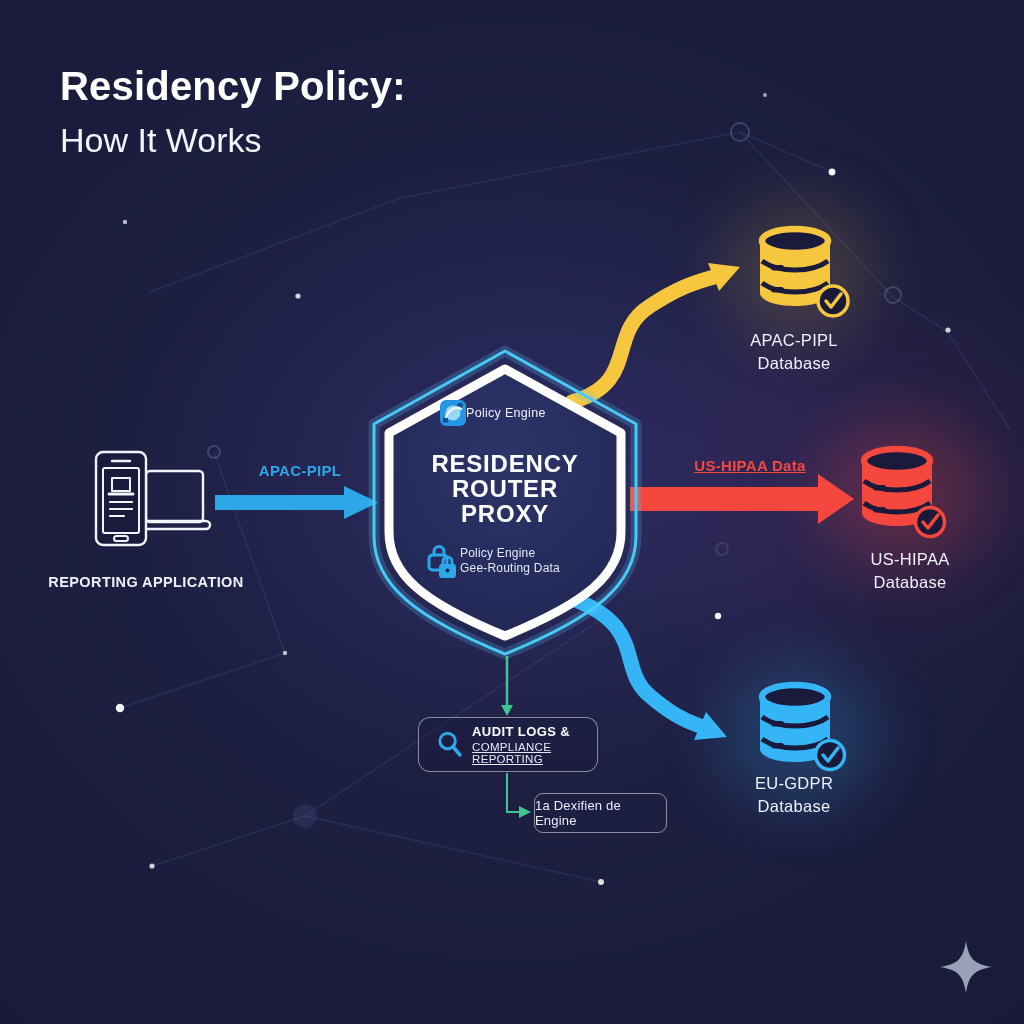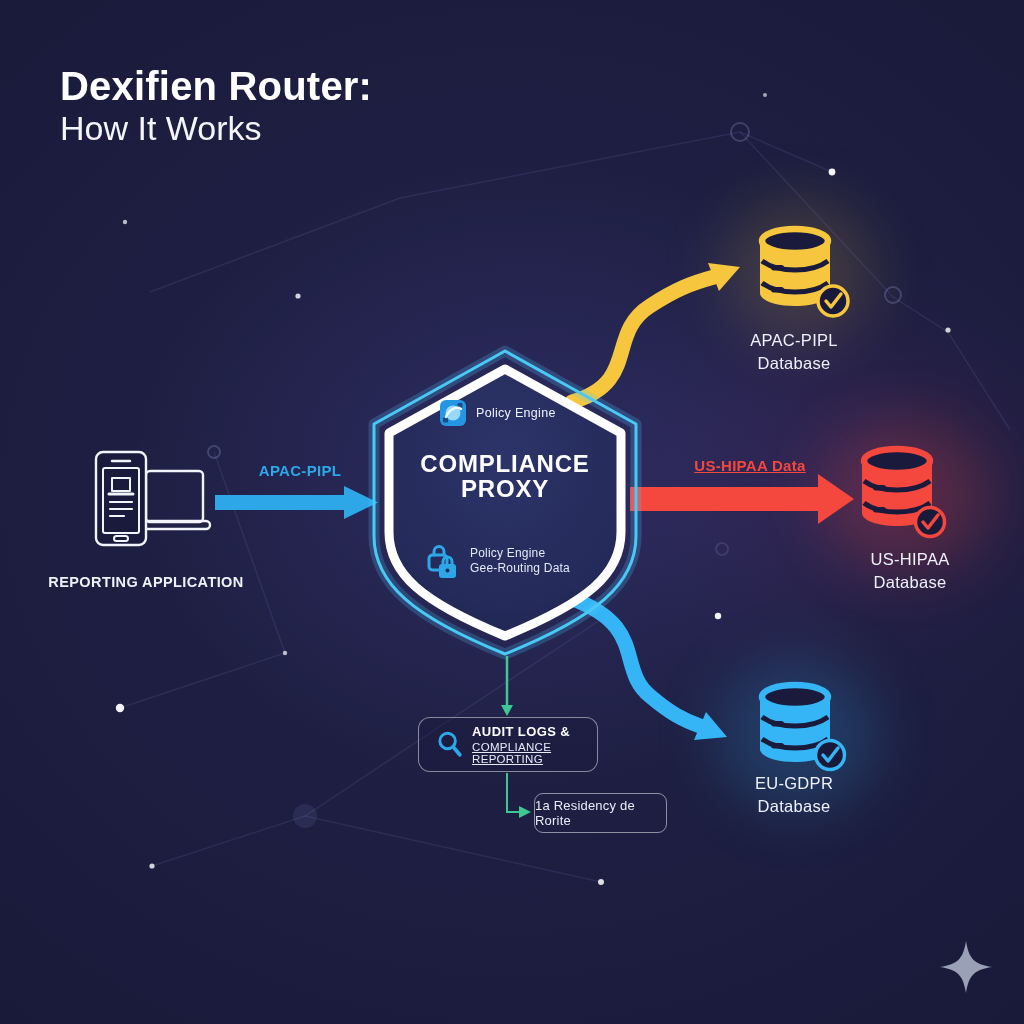--- a/index.html
+++ b/index.html
@@ -13,32 +13,32 @@
   }
   .layer{position:absolute;inset:0;width:1024px;height:1024px;z-index:1;}
   .txt{position:absolute;z-index:3;}
   .glow{position:absolute;z-index:0;border-radius:50%;filter:blur(30px);}
   .glow-apac{left:724px;top:200px;width:150px;height:140px;background:rgba(246,198,62,0.16);}
   .glow-us{left:820px;top:420px;width:170px;height:150px;background:rgba(244,71,62,0.22);}
   .glow-eu{left:718px;top:660px;width:160px;height:150px;background:rgba(53,181,245,0.20);}
 
   .title{left:60px;top:64px;}
   .title .t1{font-size:40px;font-weight:700;letter-spacing:0.2px;}
-  .title .t2{font-size:34px;font-weight:400;margin-top:0;color:#f4f5fb;}
+  .title .t2{font-size:34px;font-weight:400;margin-top:12px;color:#f4f5fb;}
 
   .customer-label{left:46px;top:574px;width:200px;text-align:center;
     font-size:14.5px;font-weight:700;letter-spacing:0.4px;color:#eef0fa;}
 
   .arrow-label{font-size:15px;font-weight:700;letter-spacing:0.3px;text-align:center;}
   .lbl-apac-request{left:238px;top:462px;width:124px;}
   .lbl-us{left:658px;top:457px;width:184px;}
 
   .shield-name{left:393px;top:451px;width:224px;text-align:center;
     font-size:24px;font-weight:700;letter-spacing:0.8px;line-height:25px;}
-  .badge{display:flex;align-items:center;gap:10px;}
+  .badge{display:flex;align-items:center;}
   .badge-top{left:440px;top:400px;}
   .badge-top .bl{font-size:12.5px;color:#eef2fb;letter-spacing:0.3px;}
   .badge-bottom{left:426px;top:542px;}
   .badge-bottom .bl{font-size:12px;line-height:15.5px;color:#e3e9f7;letter-spacing:0.2px;}
 
   .db-label{width:170px;text-align:center;font-size:16.5px;font-weight:500;
     line-height:23px;color:#eef0fa;letter-spacing:0.3px;}
   .db-label-apac{left:709px;top:329px;}
   .db-label-us{left:825px;top:548px;}
   .db-label-eu{left:709px;top:772px;}
@@ -181,42 +181,43 @@
       <circle cx="70" cy="71" r="14.5" fill="#191a3a" stroke-width="3.5" stroke="#35b5f5"></circle>
       <path d="M63,71 L68,77 L78,64" fill="none" stroke-width="3.5" stroke-linecap="round" stroke-linejoin="round" stroke="#35b5f5"></path>
     </g>
 
     <g transform="translate(966,967)">
       <path d="M0,-26 C3,-8 8,-3 26,0 C8,3 3,8 0,26 C-3,8 -8,3 -26,0 C-8,-3 -3,-8 0,-26 Z" fill="#9aa0b6"></path>
     </g>
   </svg>
 
   <div class="txt title">
-    <div class="t1">Dexifien Router:</div>
+    <div class="t1">Residency Policy:</div>
     <div class="t2">How It Works</div>
   </div>
 
   <div class="txt customer-label">REPORTING APPLICATION</div>
 
   <div class="txt arrow-label lbl-apac-request" style="color:#2da7e8;">APAC-PIPL</div>
   <div class="txt arrow-label lbl-us" style="color:#f4473e;text-decoration:underline;">US-HIPAA Data</div>
 
   <div class="txt badge badge-top">
     <svg width="26" height="26" viewBox="0 0 26 26">
       <rect x="0" y="0" width="26" height="26" rx="6" fill="#2496e4"></rect>
       <circle cx="13" cy="13" r="7.5" fill="#9fdbfa" opacity="0.95"></circle>
       <rect x="17.5" y="3" width="5" height="5" rx="1.2" fill="#173f78" opacity="0.85"></rect>
       <rect x="3" y="17.5" width="5" height="5" rx="1.2" fill="#173f78" opacity="0.85"></rect>
       <path d="M6,17 C9,9 17,6 21,9" stroke="#eaf7ff" stroke-width="2.4" fill="none" stroke-linecap="round"></path>
     </svg>
     <span class="bl">Policy Engine</span>
   </div>
 
   <div class="txt shield-name">
-    <div>COMPLIANCE</div>
+    <div>RESIDENCY</div>
+    <div>ROUTER</div>
     <div>PROXY</div>
   </div>
 
   <div class="txt badge badge-bottom">
     <svg width="34" height="38" viewBox="0 0 34 38">
       <path d="M8,13 v-3.5 a5,5 0 0 1 10,0 v3.5" stroke="#2da7e8" stroke-width="3" fill="none" stroke-linecap="round"></path>
       <rect x="3" y="13" width="18" height="15" rx="3.5" stroke="#2da7e8" stroke-width="3" fill="none"></rect>
       <path d="M17,22 v-2.5 a4.5,4.5 0 0 1 9,0 v2.5" stroke="#2da7e8" stroke-width="3" fill="none" stroke-linecap="round"></path>
       <rect x="13" y="22" width="17" height="14" rx="3" fill="#2da7e8"></rect>
       <circle cx="21.5" cy="28.5" r="2" fill="#142a5e"></circle>
@@ -245,16 +246,16 @@
       <circle cx="13" cy="12" r="9.5" stroke="#2da7e8" stroke-width="3.6" fill="none"></circle>
       <line x1="20" y1="19.5" x2="28" y2="29" stroke="#2da7e8" stroke-width="4.6" stroke-linecap="round"></line>
     </svg>
     <div class="audit-text">
       <div class="a1">AUDIT LOGS &amp;</div>
       <div class="a2">COMPLIANCE REPORTING</div>
     </div>
   </div>
 
   <div class="txt note-box">
-    <span>1a Residency de Rorite</span>
+    <span>1a Dexifien de Engine</span>
   </div>
 
 </div>
 
 </body></html>

